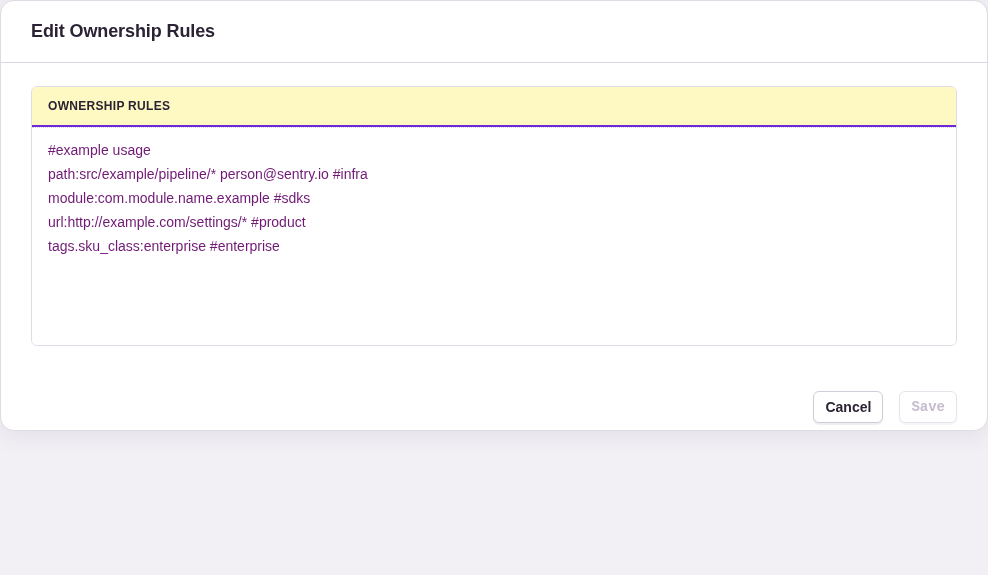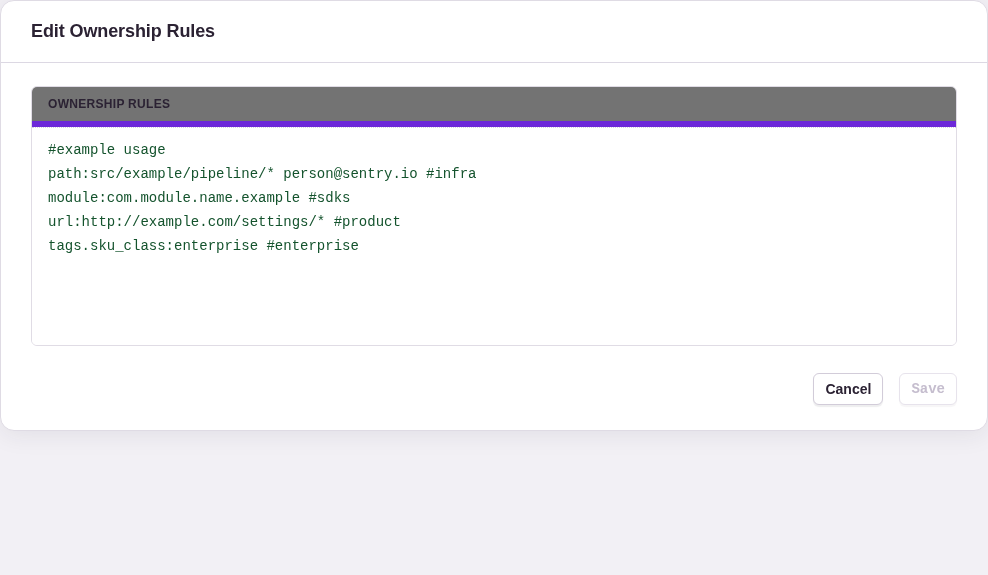--- a/index.html
+++ b/index.html
@@ -64,22 +64,22 @@
     margin-bottom: 27px;
   }
   .rules-panel {
     border: 1px solid #e0dce5;
     border-radius: 6px;
     overflow: hidden;
     background: #ffffff;
   }
   .rules-panel-header {
     height: 40px;
-    background: #737373;
-    border-bottom: 6px solid #6d28d9;
+    background: #fef9c3;
+    border-bottom: 2px solid #6d28d9;
     display: flex;
     align-items: center;
     padding: 0 16px;
   }
   .rules-panel-title {
     font-size: 12px;
     font-weight: 700;
     letter-spacing: 0.3px;
     color: #2b2233;
     text-transform: uppercase;
@@ -87,29 +87,29 @@
   .rules-textarea {
     display: block;
     width: 100%;
     height: 218px;
     padding: 10px 16px;
     border: none;
     border-top: 1px dotted #d8d2de;
     outline: none;
     resize: none;
     background: #ffffff;
-    font-family: Liberation Mono, monospace;
+    font-family: Liberation Sans, sans-serif;
     font-size: 14px;
     line-height: 24px;
-    color: #14532d;
+    color: #701a75;
     white-space: pre;
     overflow: auto;
   }
   .dialog-footer {
-    margin-top: 27px;
+    margin-top: 45px;
     display: flex;
     justify-content: flex-end;
     align-items: center;
     gap: 16px;
   }
   .btn {
     height: 32px;
     padding: 0 11px;
     border-radius: 6px;
     font-family: "Liberation Sans", sans-serif;

